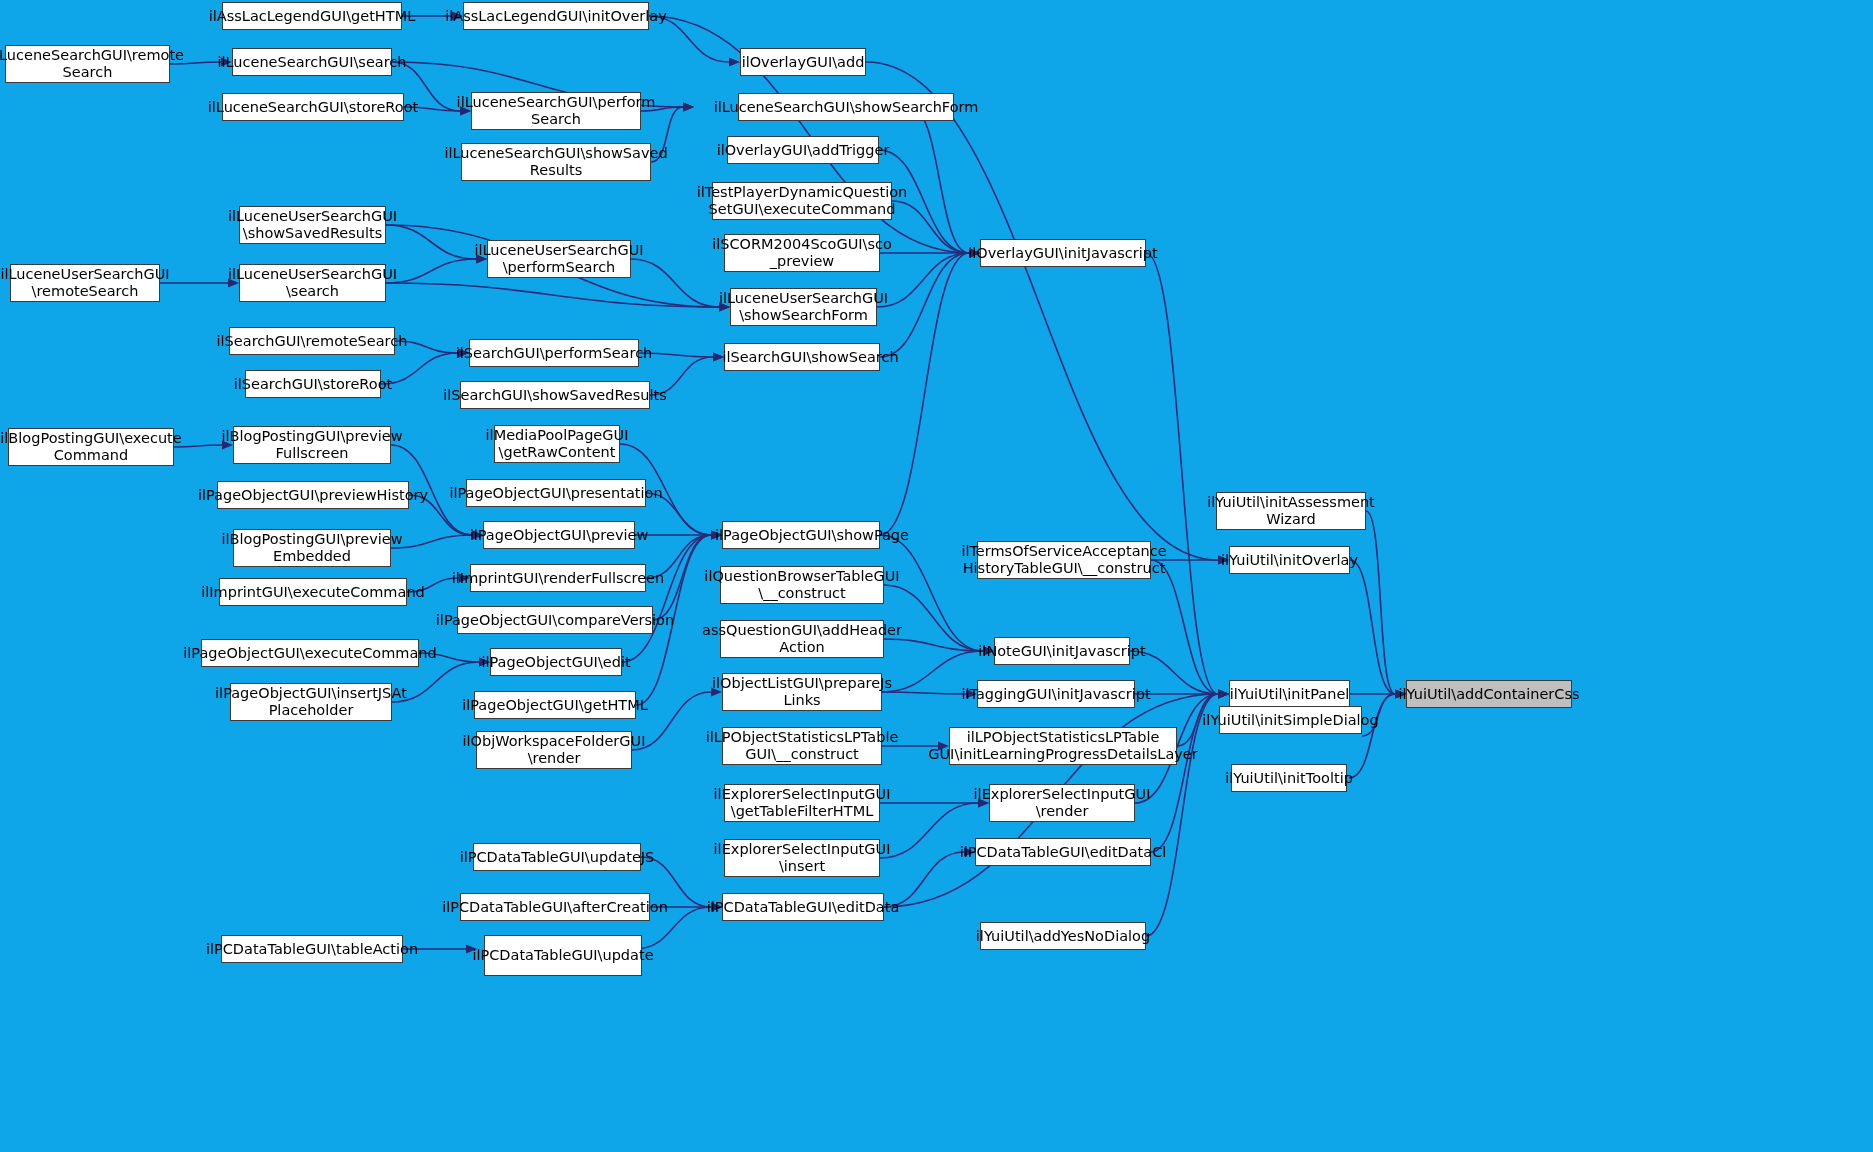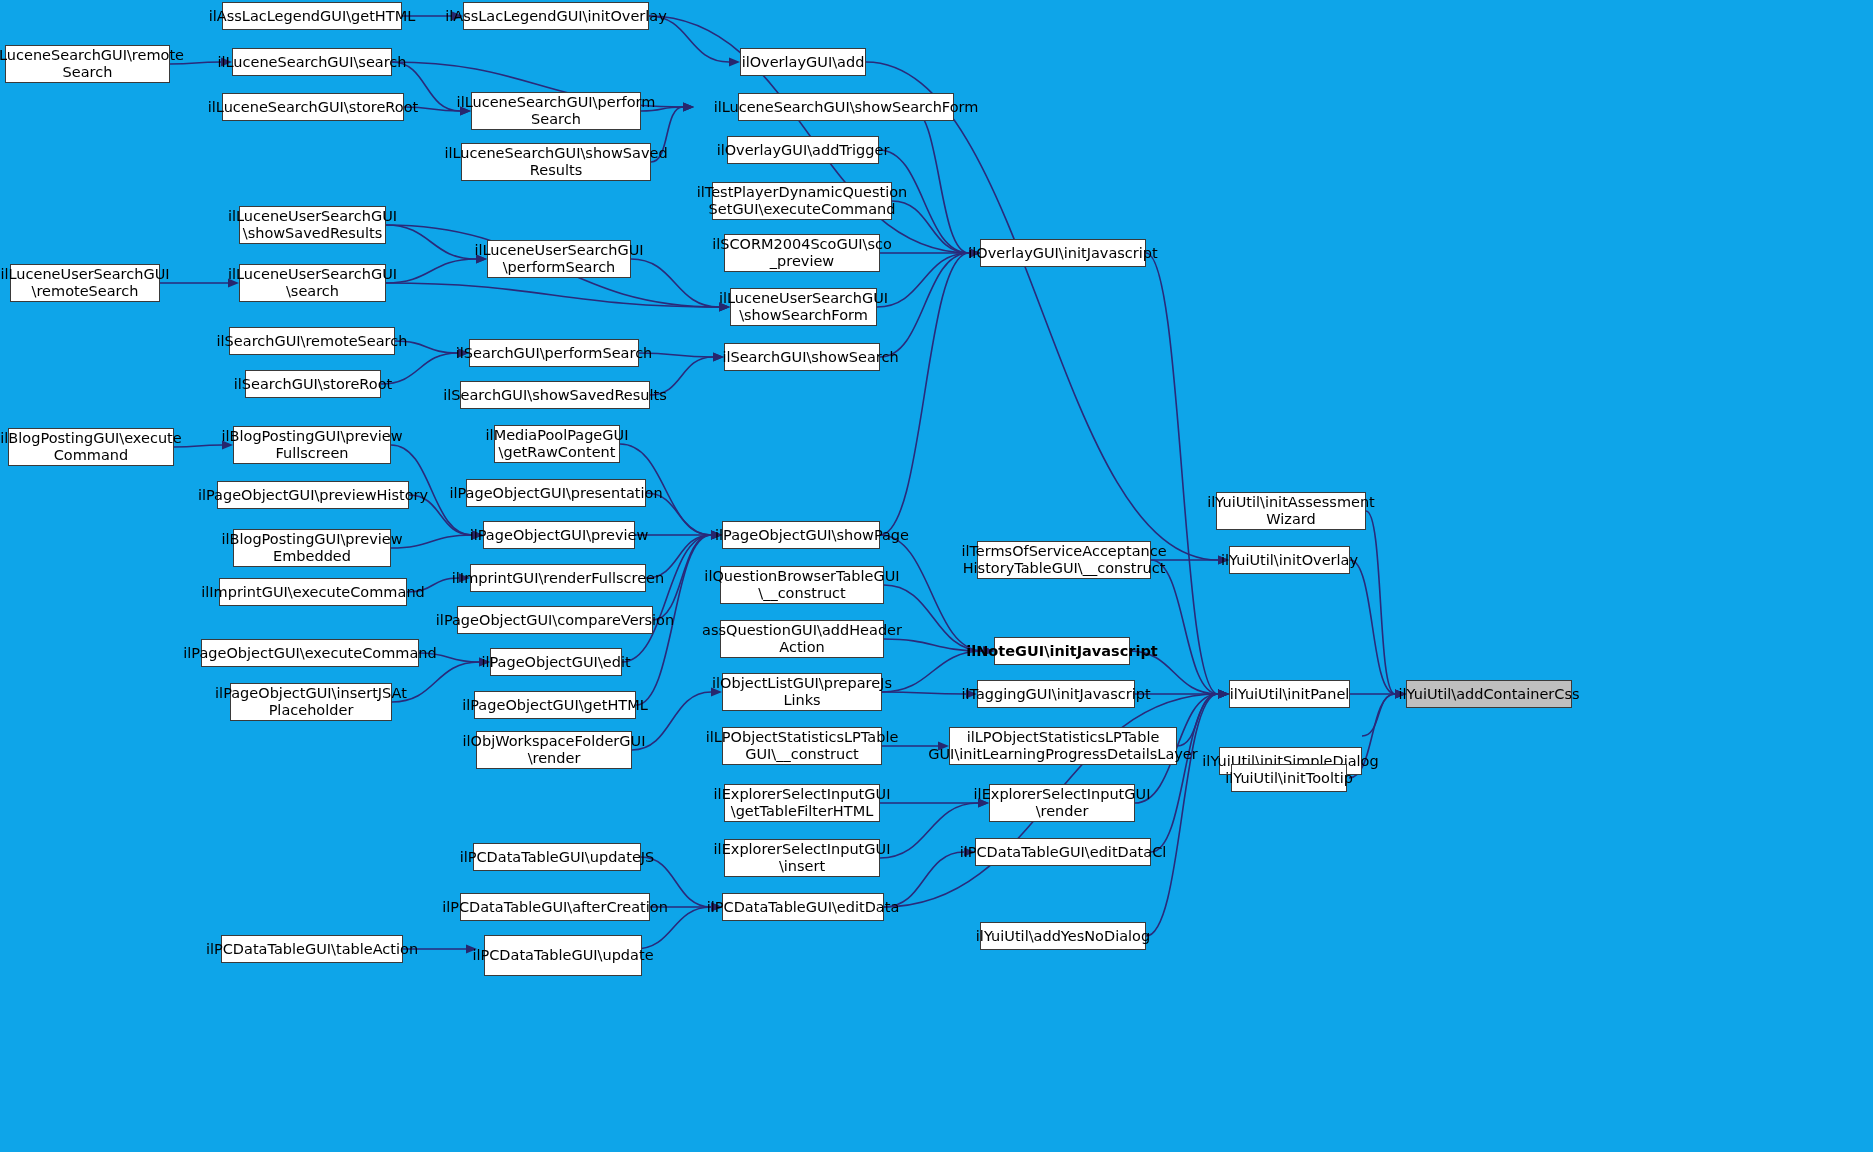--- a/index.html
+++ b/index.html
@@ -212,36 +212,36 @@
       <div class="node" style="left: 977px; top: 541px; width: 174px; height: 38px;">ilTermsOfServiceAcceptance
 HistoryTableGUI\__construct</div>
       <div class="node" style="left: 1229px; top: 546px; width: 121px; height: 28px;">ilYuiUtil\initOverlay</div>
       <div class="node" style="left: 470px; top: 564px; width: 176px; height: 28px;">ilImprintGUI\renderFullscreen</div>
       <div class="node" style="left: 720px; top: 566px; width: 164px; height: 38px;">ilQuestionBrowserTableGUI
 \__construct</div>
       <div class="node" style="left: 219px; top: 578px; width: 188px; height: 28px;">ilImprintGUI\executeCommand</div>
       <div class="node" style="left: 457px; top: 606px; width: 196px; height: 28px;">ilPageObjectGUI\compareVersion</div>
       <div class="node" style="left: 720px; top: 620px; width: 164px; height: 38px;">assQuestionGUI\addHeader
 Action</div>
-      <div class="node" style="left: 994px; top: 637px; width: 136px; height: 28px; font-weight: bold;">ilNoteGUI\initJavascript</div>
+      <div class="node" style="left: 994px; top: 637px; width: 136px; height: 28px;">ilNoteGUI\initJavascript</div>
       <div class="node" style="left: 201px; top: 639px; width: 218px; height: 28px;">ilPageObjectGUI\executeCommand</div>
       <div class="node" style="left: 490px; top: 648px; width: 132px; height: 28px;">ilPageObjectGUI\edit</div>
       <div class="node" style="left: 722px; top: 673px; width: 160px; height: 38px;">ilObjectListGUI\prepareJs
 Links</div>
       <div class="node" style="left: 977px; top: 680px; width: 158px; height: 28px;">ilTaggingGUI\initJavascript</div>
       <div class="node" style="left: 1229px; top: 680px; width: 121px; height: 28px;">ilYuiUtil\initPanel</div>
       <div class="node highlight" style="left: 1406px; top: 680px; width: 166px; height: 28px;">ilYuiUtil\addContainerCss</div>
       <div class="node" style="left: 230px; top: 683px; width: 162px; height: 38px;">ilPageObjectGUI\insertJSAt
 Placeholder</div>
       <div class="node" style="left: 474px; top: 691px; width: 162px; height: 28px;">ilPageObjectGUI\getHTML</div>
       <div class="node" style="left: 722px; top: 727px; width: 160px; height: 38px;">ilLPObjectStatisticsLPTable
 GUI\__construct</div>
       <div class="node" style="left: 949px; top: 727px; width: 228px; height: 38px;">ilLPObjectStatisticsLPTable
 GUI\initLearningProgressDetailsLayer</div>
-      <div class="node" style="left: 1219px; top: 747px; width: 143px; height: 28px;">ilYuiUtil\initSimpleDialog</div>
+      <div class="node" style="left: 1219px; top: 706px; width: 143px; height: 28px;">ilYuiUtil\initSimpleDialog</div>
       <div class="node" style="left: 476px; top: 731px; width: 156px; height: 38px;">ilObjWorkspaceFolderGUI
 \render</div>
       <div class="node" style="left: 1231px; top: 764px; width: 116px; height: 28px;">ilYuiUtil\initTooltip</div>
       <div class="node" style="left: 724px; top: 784px; width: 156px; height: 38px;">ilExplorerSelectInputGUI
 \getTableFilterHTML</div>
       <div class="node" style="left: 989px; top: 784px; width: 146px; height: 38px;">ilExplorerSelectInputGUI
 \render</div>
       <div class="node" style="left: 473px; top: 843px; width: 168px; height: 28px;">ilPCDataTableGUI\updateJS</div>
       <div class="node" style="left: 724px; top: 839px; width: 156px; height: 38px;">ilExplorerSelectInputGUI
 \insert</div>

